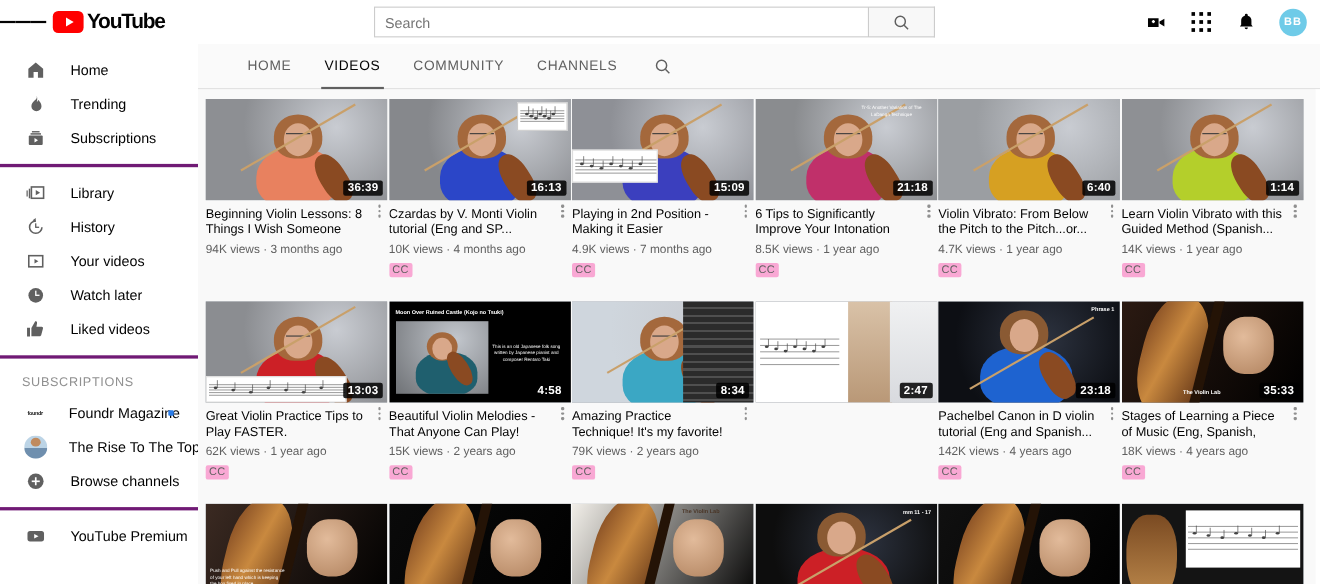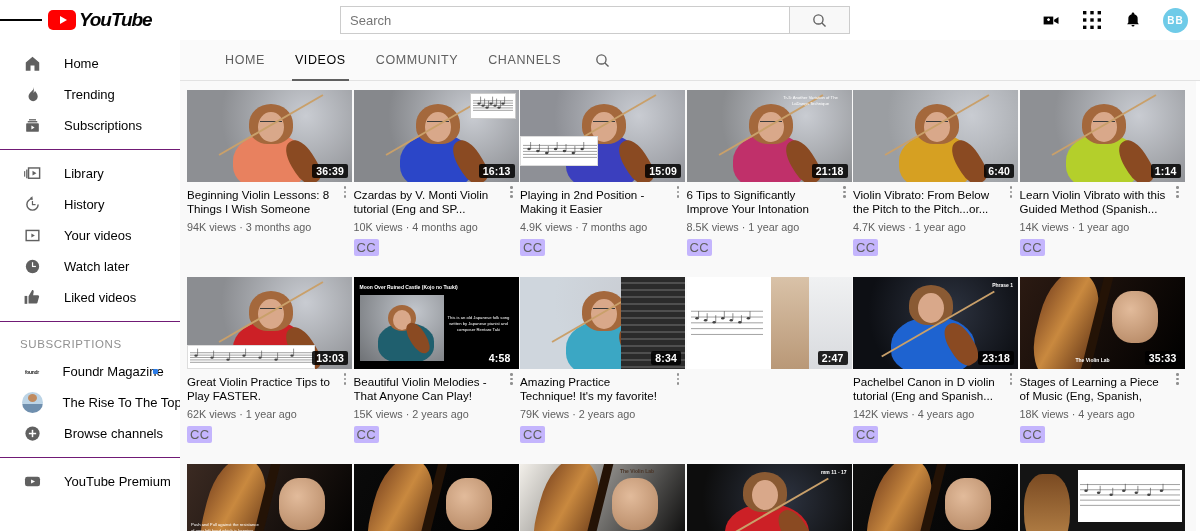--- a/index.html
+++ b/index.html
@@ -20,21 +20,21 @@
     z-index: 40;
   }
   .hamburger { width: 42px; display:flex; align-items:center; justify-content:center; cursor:pointer; }
   .hamburger span { display:block; width:17px; height:2px; background:#030303; margin:2px 0; }
   .yt-logo { display:flex; align-items:center; margin-left: 6px; cursor:pointer; }
   .yt-play {
     width: 28px; height: 20px; background:#ff0000;
     border-radius: 5px; display:flex; align-items:center; justify-content:center;
   }
   .yt-play .tri { width:0;height:0;border-left:7px solid #fff;border-top:4.5px solid transparent;border-bottom:4.5px solid transparent;margin-left:2px; }
-  .yt-word { font-size:19px; font-weight:bold; letter-spacing:-1.1px; margin-left:3px;font-style:italic; }
+  .yt-word { font-size:19px; font-weight:bold; letter-spacing:-1.1px; margin-left:3px; }
 
   .searchwrap { position:absolute; left:340px; top:6px; display:flex; }
   .searchbox {
     width: 450px; height: 28px; border:1px solid #ccc; background:#fff;
     padding: 0 9px; font-size:13px; color:#a16207;
     font-family:"Liberation Sans", sans-serif; outline:none;
   }
   .searchbtn {
     width: 60px; height: 28px; border:1px solid #ccc; border-left:none;
     background:#f8f8f8; display:flex; align-items:center; justify-content:center; cursor:pointer;
@@ -56,21 +56,21 @@
     position:absolute; left:270px; top:-18px; width:70px; height:70px;
     border-radius:50%; background:#f4f4f4; z-index:4;
   }
 
   
   .sidebar {
     position:absolute; left:0; top:40px; width:180px; height:491px;
     background:#fff; overflow:hidden; z-index:30;
   }
   .s-sec { padding: 8px 0; }
-  .s-sec + .s-sec { border-top:1px solid #701a75; }
+  .s-sec + .s-sec { border-top:3px solid #701a75; }
   .s-item {
     display:flex; align-items:center; height:31px; padding-left:20px; cursor:pointer;
     position:relative;
   }
   .s-ico { width:24px; height:24px; display:flex; align-items:center; justify-content:center; flex:0 0 24px; }
   .s-lab { font-size:13px; color:#030303; margin-left:20px; white-space:nowrap; }
   .s-head { font-size:11.5px; color:#909090; letter-spacing:.6px; padding:8px 0 6px 20px; font-weight:500; }
   .s-av { width:21px; height:21px; border-radius:50%; overflow:hidden; flex:0 0 21px; margin-left:1.5px; }
   .dot-badge { position:absolute; right:22px; width:5px; height:5px; background:#2b7de9; border-radius:1px; }
 
@@ -106,22 +106,22 @@
     background:rgba(0,0,0,.85); color:#fff; font-size:10.5px; font-weight:bold;
     padding:1px 4px; border-radius:2px; letter-spacing:.2px;
   }
   .meta { padding:6px 16px 0 0; position:relative; }
   .vtitle {
     font-size:11.6px; line-height:14px; font-weight:500; color:#030303;
     max-height:28px; overflow:hidden; padding-right:2px;
   }
   .vstats { font-size:10.8px; color:#606060; margin-top:5px; line-height:13px; }
   .cc {
-    display:inline-block; margin-top:5px; font-size:13px; color:#606060;
-    background:#c4b5fd; border-radius:2px; padding:1px 3px; letter-spacing:.3px;
+    display:inline-block; margin-top:5px; font-size:10px; color:#606060;
+    background:#f9a8d4; border-radius:2px; padding:1px 3px; letter-spacing:.3px;
   }
   .kebab {
     position:absolute; right:2px; top:4px; width:10px; cursor:pointer;
     display:flex; flex-direction:column; align-items:center; gap:2px;
   }
   .kebab i { width:2.5px; height:2.5px; border-radius:50%; background:#909090; display:block; }
 
   
   .t-bg { position:absolute; inset:0; }
   .t-person { position:absolute; border-radius:48% 48% 42% 42%; }

